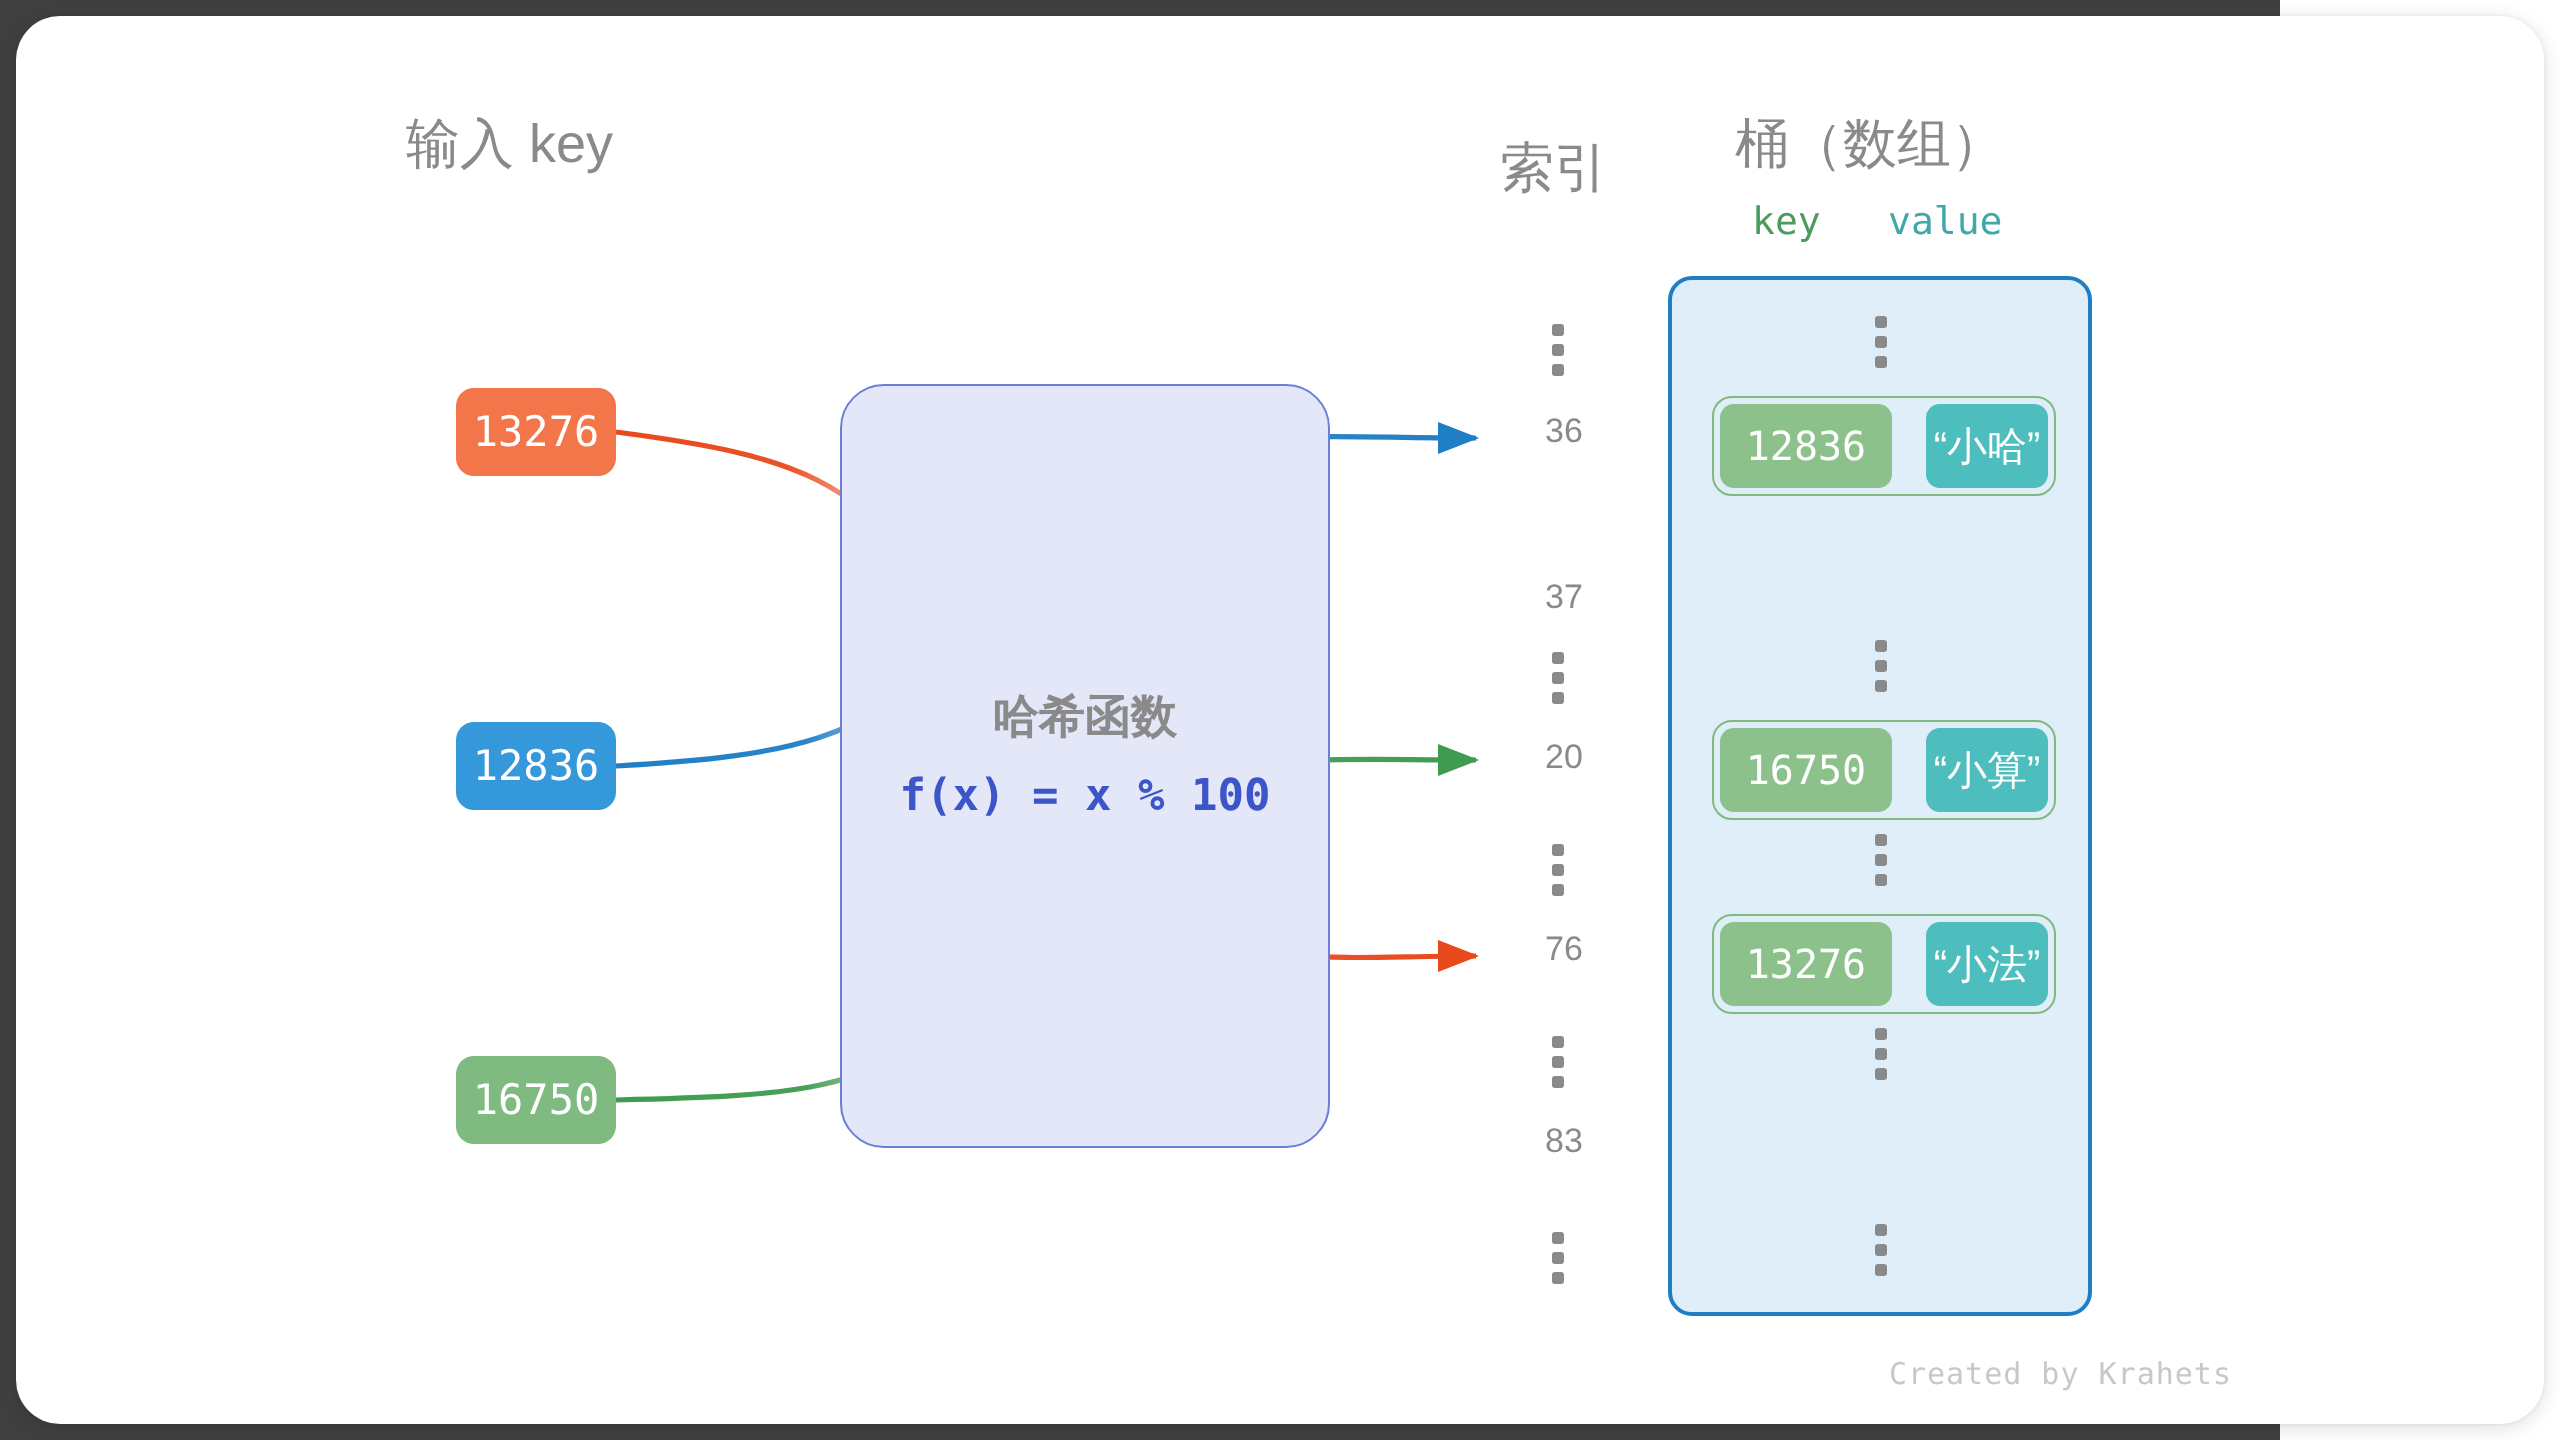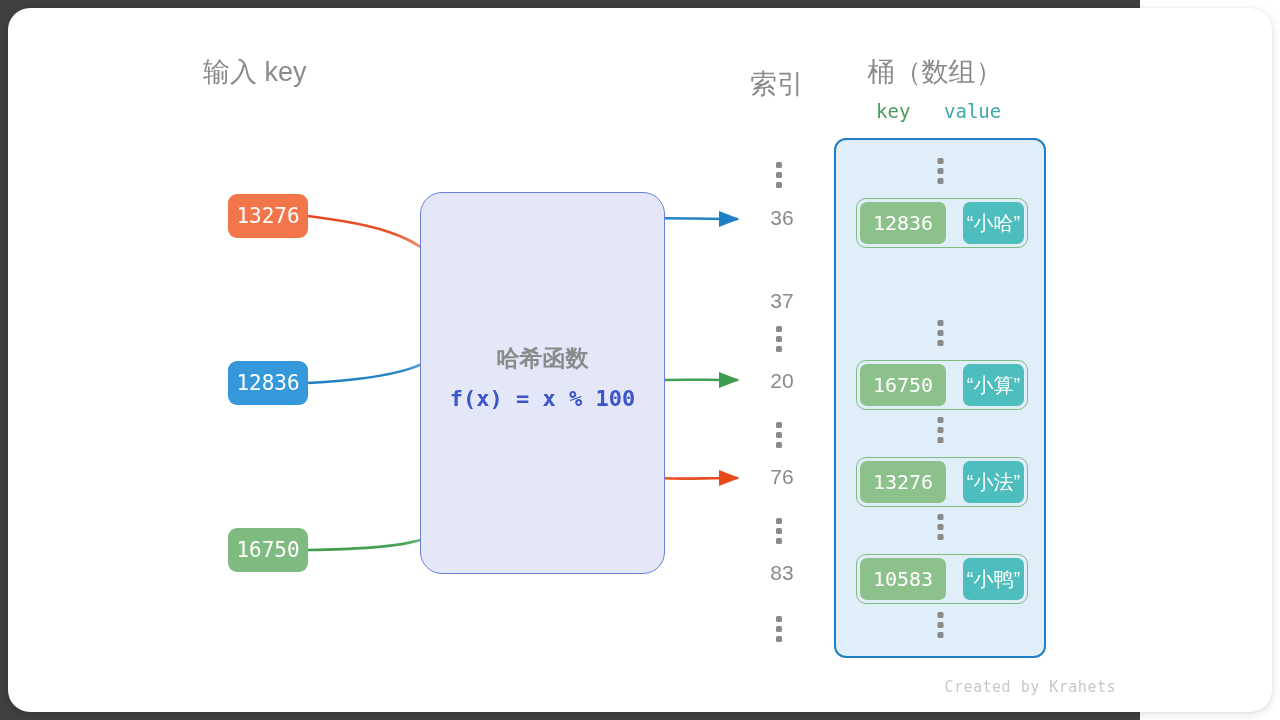--- a/index.html
+++ b/index.html
@@ -102,21 +102,21 @@
     font-size: 22px;
     font-weight: bold;
   }
 
   .idx {
     position: absolute;
     left: 762px;
     width: 40px;
     text-align: center;
     color: #8a8a8a;
-    font-size: 21px;
+    font-size: 17px;
     font-family: "Liberation Sans", "DejaVu Sans", sans-serif;
   }
 
   .vdots {
     position: absolute;
     width: 7px;
     display: flex;
     flex-direction: column;
     align-items: center;
     gap: 4px;
@@ -316,24 +316,20 @@
       </div>
       <div class="entry" style="top: 317px;">
         <div class="kcell">13276</div>
         <div class="vcell">“小法”</div>
       </div>
       <div class="vdots bdots" style="top: 374px;">
         <i></i>
         <i></i>
         <i></i>
       </div>
-      <div class="entry" style="top: 414px;">
-        <div class="kcell">10583</div>
-        <div class="vcell">“小鸭”</div>
-      </div>
       <div class="vdots bdots" style="top: 472px;">
         <i></i>
         <i></i>
         <i></i>
       </div>
     </div>
 
   <div id="watermark">Created by Krahets</div>
 </div>
 

